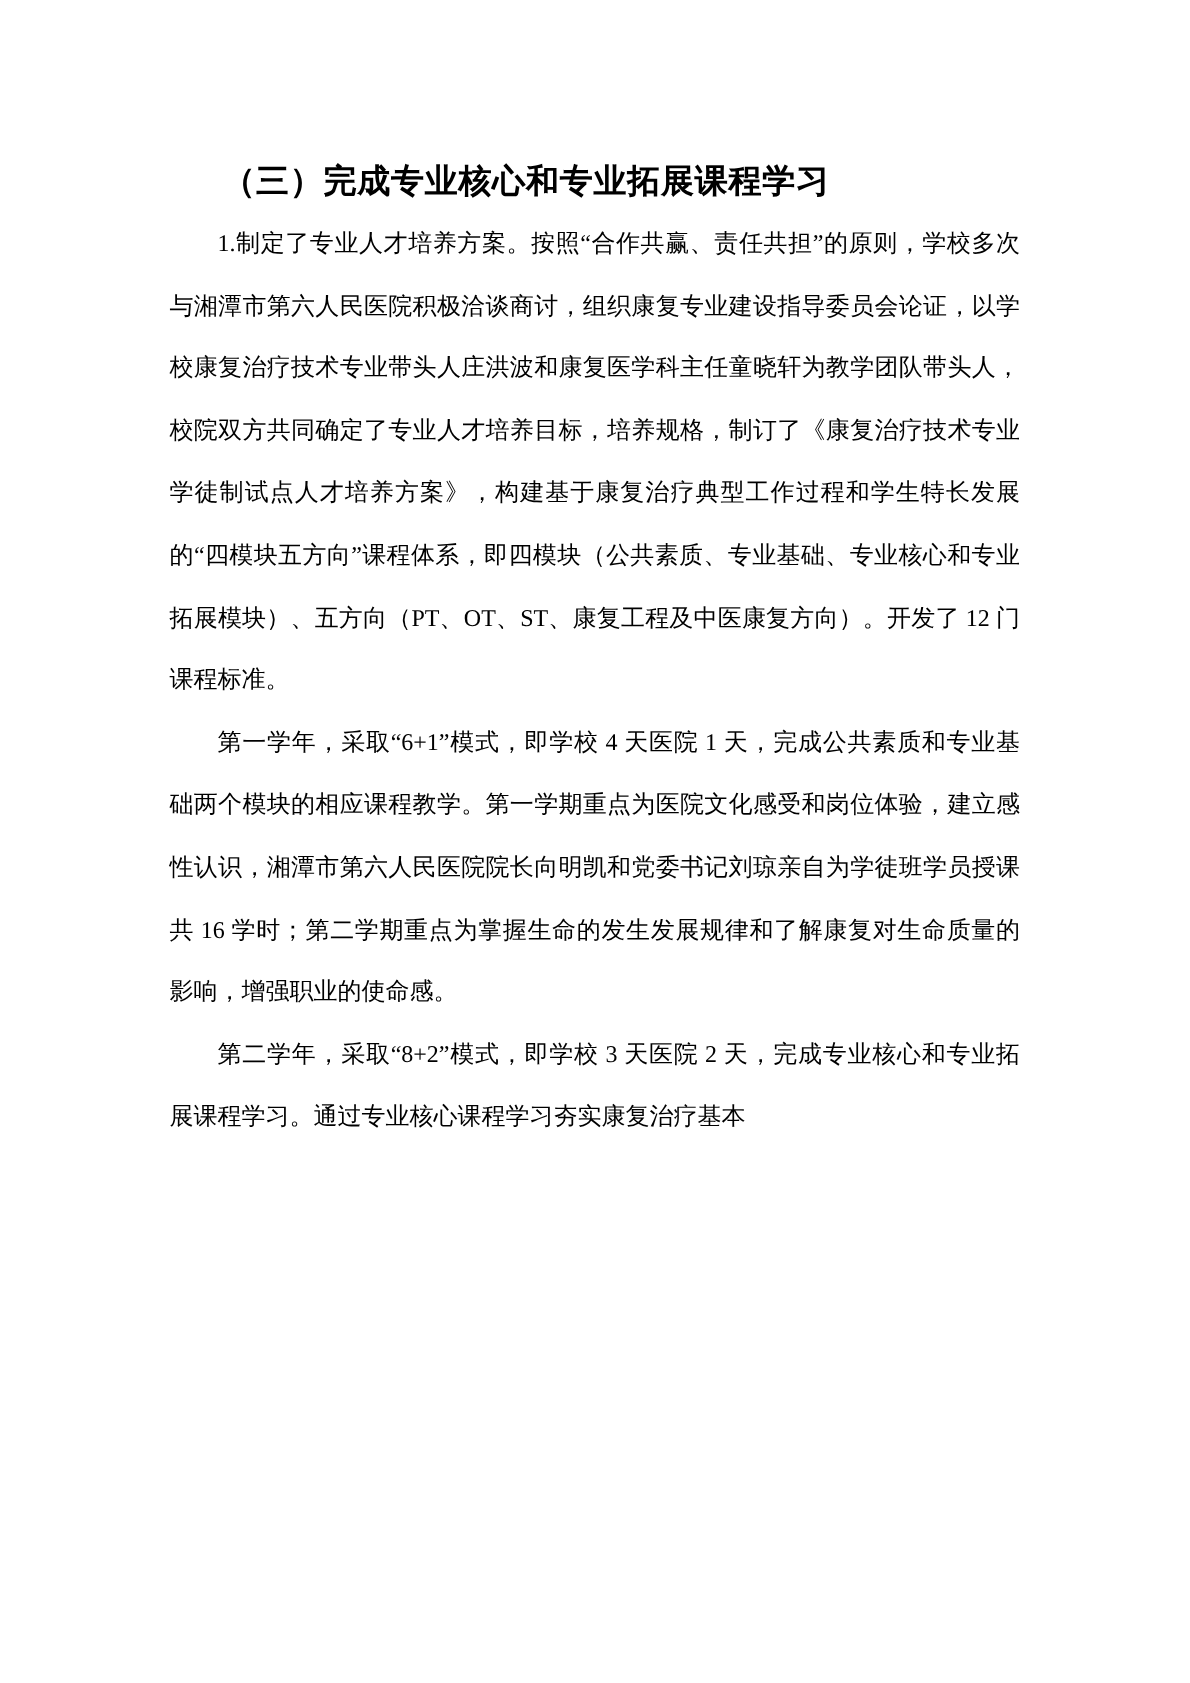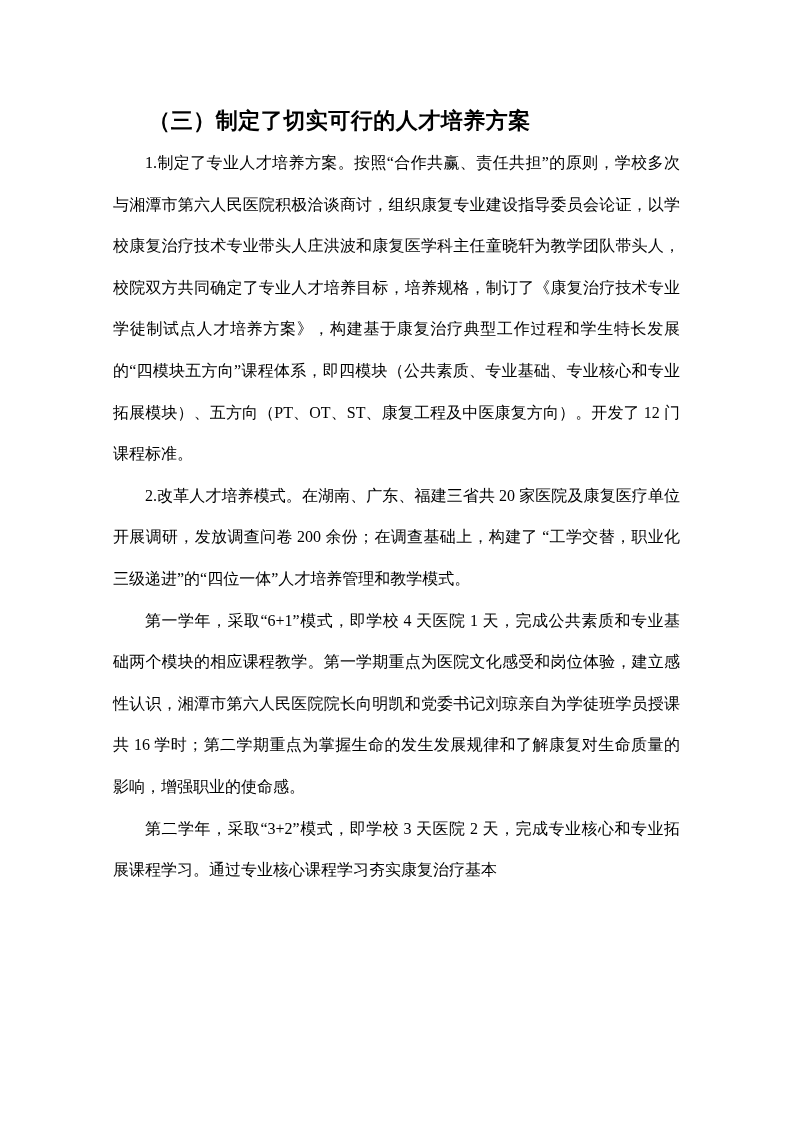--- a/index.html
+++ b/index.html
@@ -44,19 +44,18 @@
   }
   .doc-paragraph + .doc-paragraph {
     margin-top: 0;
   }
 </style>
 </head>
 <body>
 
 <div class="page">
   <div class="content">
-    <h2 class="doc-heading">（三）制定了切实可行的人才培养方案</h2>
+    <h2 class="doc-heading">（三）完成专业核心和专业拓展课程学习</h2>
     <p class="doc-paragraph">1.制定了专业人才培养方案。按照“合作共赢、责任共担”的原则，学校多次与湘潭市第六人民医院积极洽谈商讨，组织康复专业建设指导委员会论证，以学校康复治疗技术专业带头人庄洪波和康复医学科主任童晓轩为教学团队带头人，校院双方共同确定了专业人才培养目标，培养规格，制订了《康复治疗技术专业学徒制试点人才培养方案》，构建基于康复治疗典型工作过程和学生特长发展的“四模块五方向”课程体系，即四模块（公共素质、专业基础、专业核心和专业拓展模块）、五方向（PT、OT、ST、康复工程及中医康复方向）。开发了 12 门课程标准。</p>
-    <p class="doc-paragraph">2.改革人才培养模式。在湖南、广东、福建三省共 20 家医院及康复医疗单位开展调研，发放调查问卷 200 余份；在调查基础上，构建了 “工学交替，职业化三级递进”的“四位一体”人才培养管理和教学模式。</p>
     <p class="doc-paragraph">第一学年，采取“6+1”模式，即学校 4 天医院 1 天，完成公共素质和专业基础两个模块的相应课程教学。第一学期重点为医院文化感受和岗位体验，建立感性认识，湘潭市第六人民医院院长向明凯和党委书记刘琼亲自为学徒班学员授课共 16 学时；第二学期重点为掌握生命的发生发展规律和了解康复对生命质量的影响，增强职业的使命感。</p>
-    <p class="doc-paragraph">第二学年，采取“3+2”模式，即学校 3 天医院 2 天，完成专业核心和专业拓展课程学习。通过专业核心课程学习夯实康复治疗基本</p>
+    <p class="doc-paragraph">第二学年，采取“8+2”模式，即学校 3 天医院 2 天，完成专业核心和专业拓展课程学习。通过专业核心课程学习夯实康复治疗基本</p>
   </div>
 </div>
 
 </body></html>

